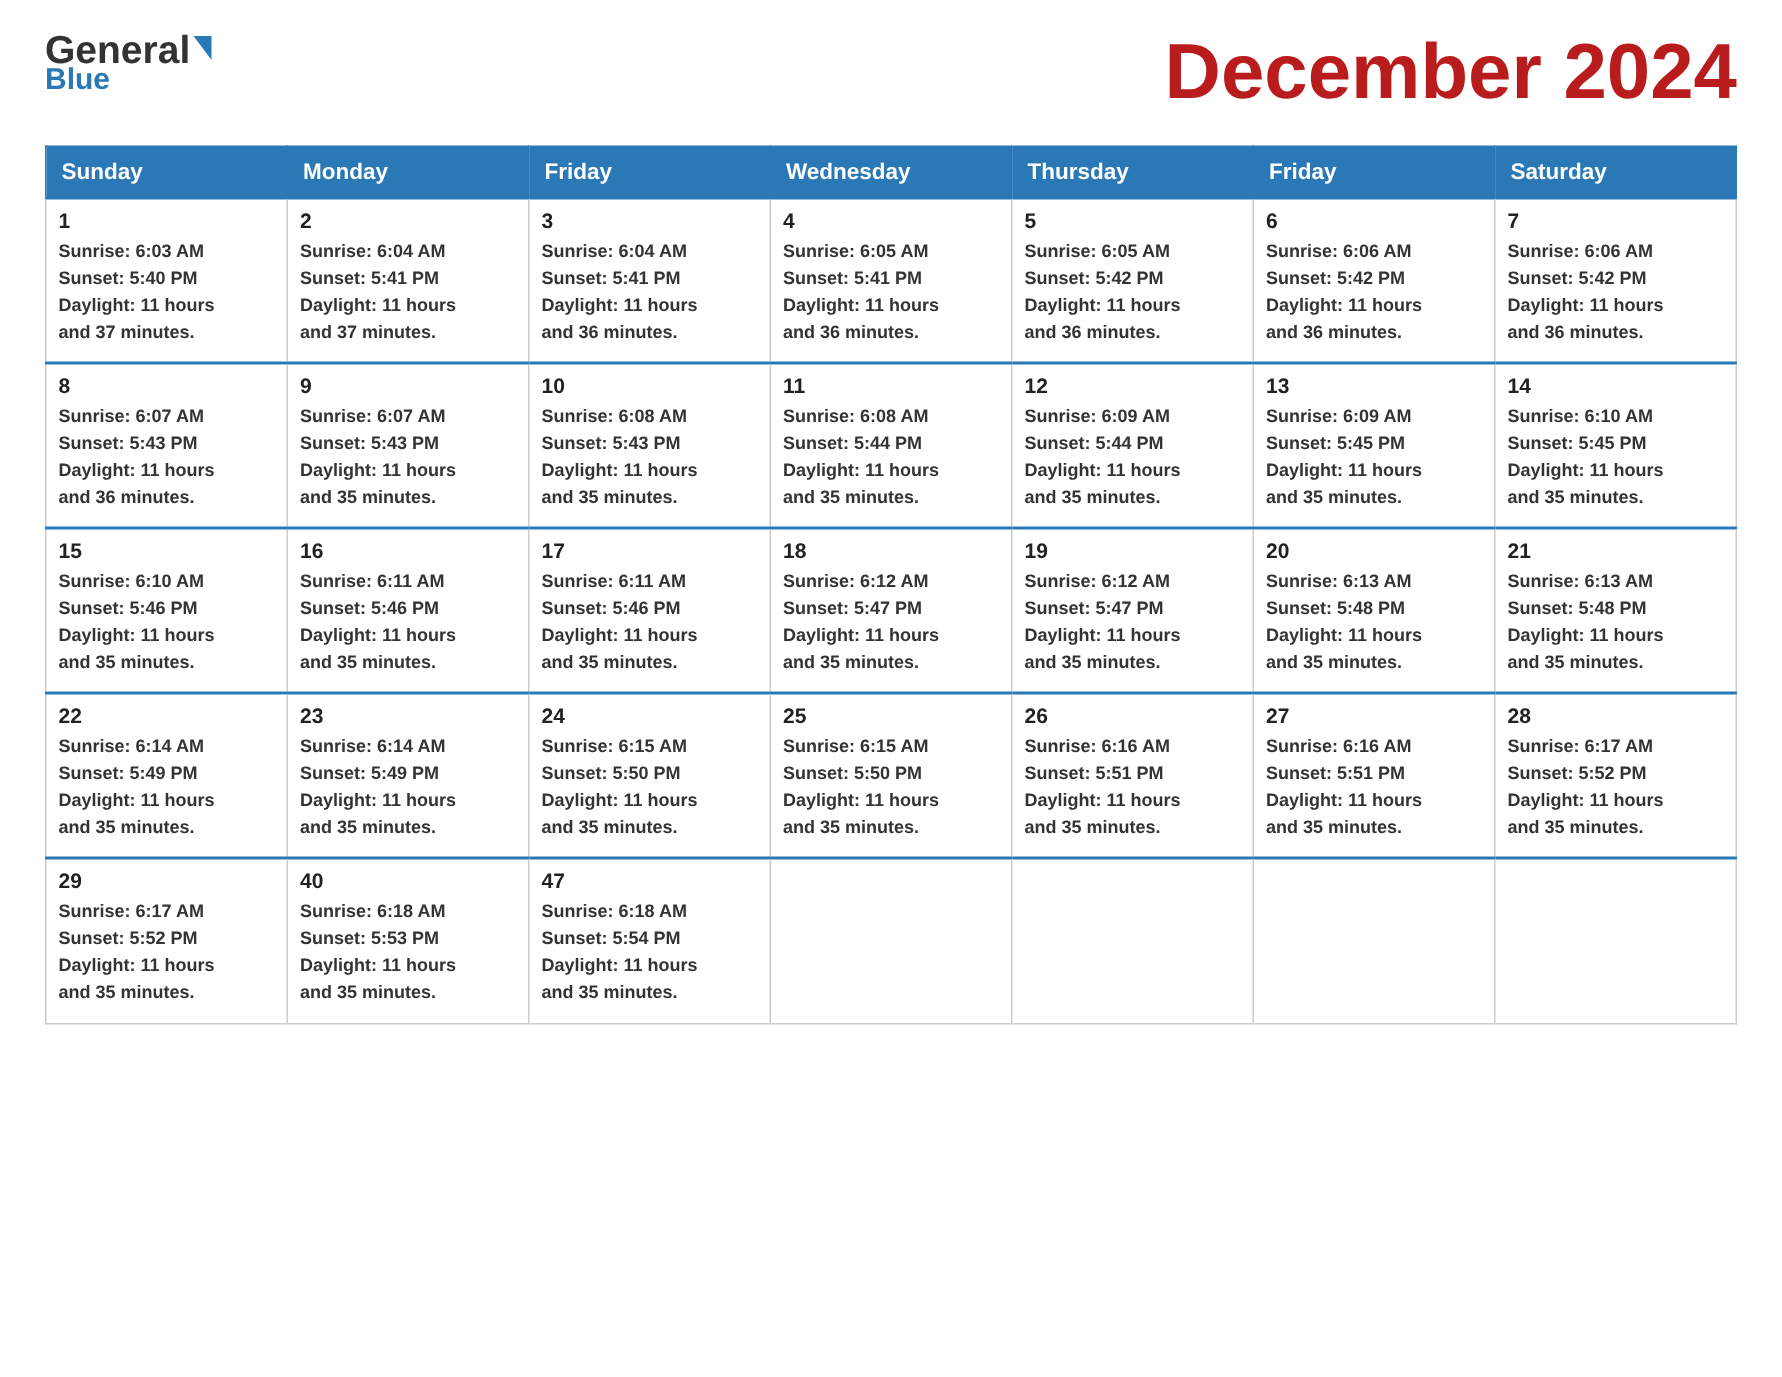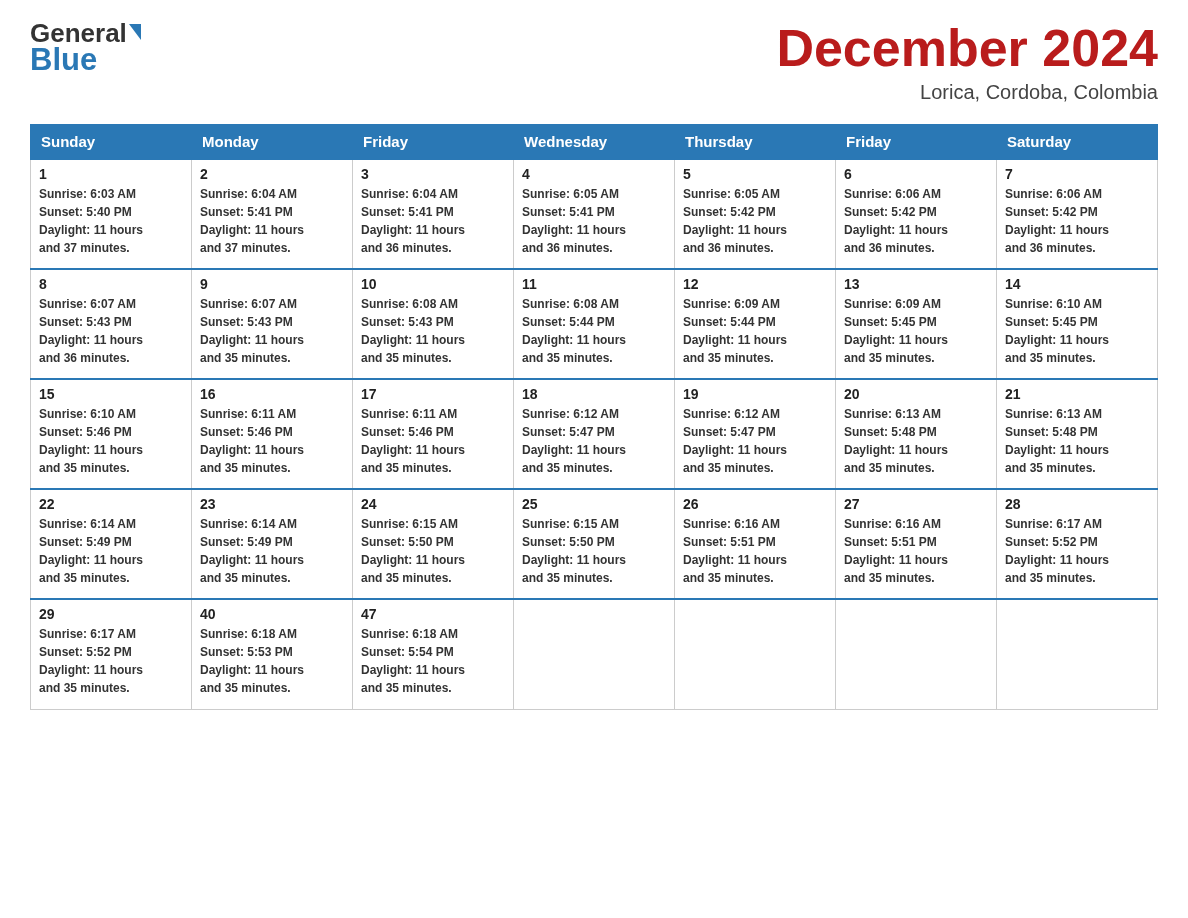--- a/index.html
+++ b/index.html
@@ -96,40 +96,39 @@
       display: inline-block;
       width: 0;
       height: 0;
       border-left: 12px solid transparent;
       border-right: 0px solid transparent;
       border-top: 16px solid #2a78b5;
       margin-left: 2px;
       margin-bottom: 2px;
     }
     .logo-row2 {
-      font-size: 31px;
+      font-size: 20px;
       font-weight: bold;
       color: #2a78b5;
       margin-top: -4px;
     }
   </style>
 </head>
 <body>
 
 <div class="header">
   <div class="logo-container">
     <div class="logo-row1">
       <span class="logo-general">General</span>
         <span class="logo-triangle"></span>
     </div>
     <div class="logo-row2">Blue</div>
   </div>
   <div class="title-block">
     <div class="calendar-title">December 2024</div>
-    <div class="calendar-subtitle">Lorica, Cordoba, Colombia</div>
   </div>
 </div>
 
 <table>
   <thead>
     <tr>
     <th>Sunday</th>
         <th>Monday</th>
         <th>Friday</th>
         <th>Wednesday</th>

